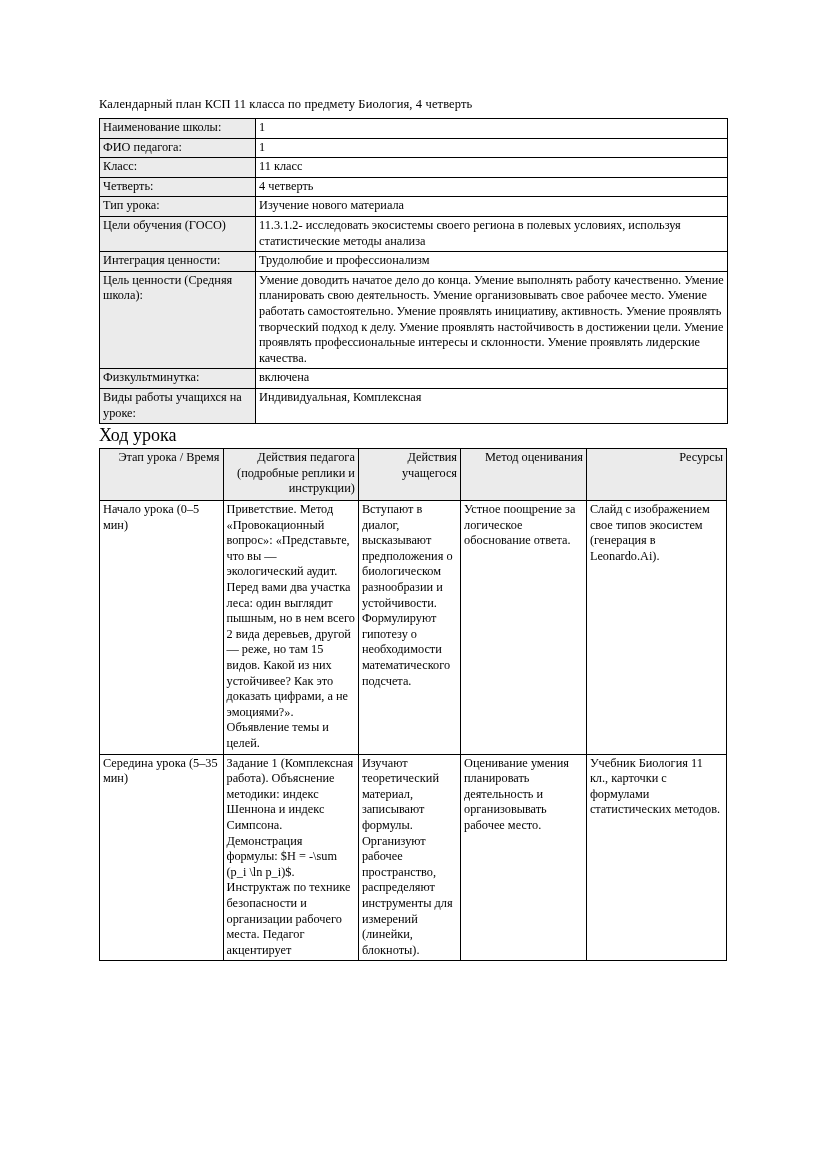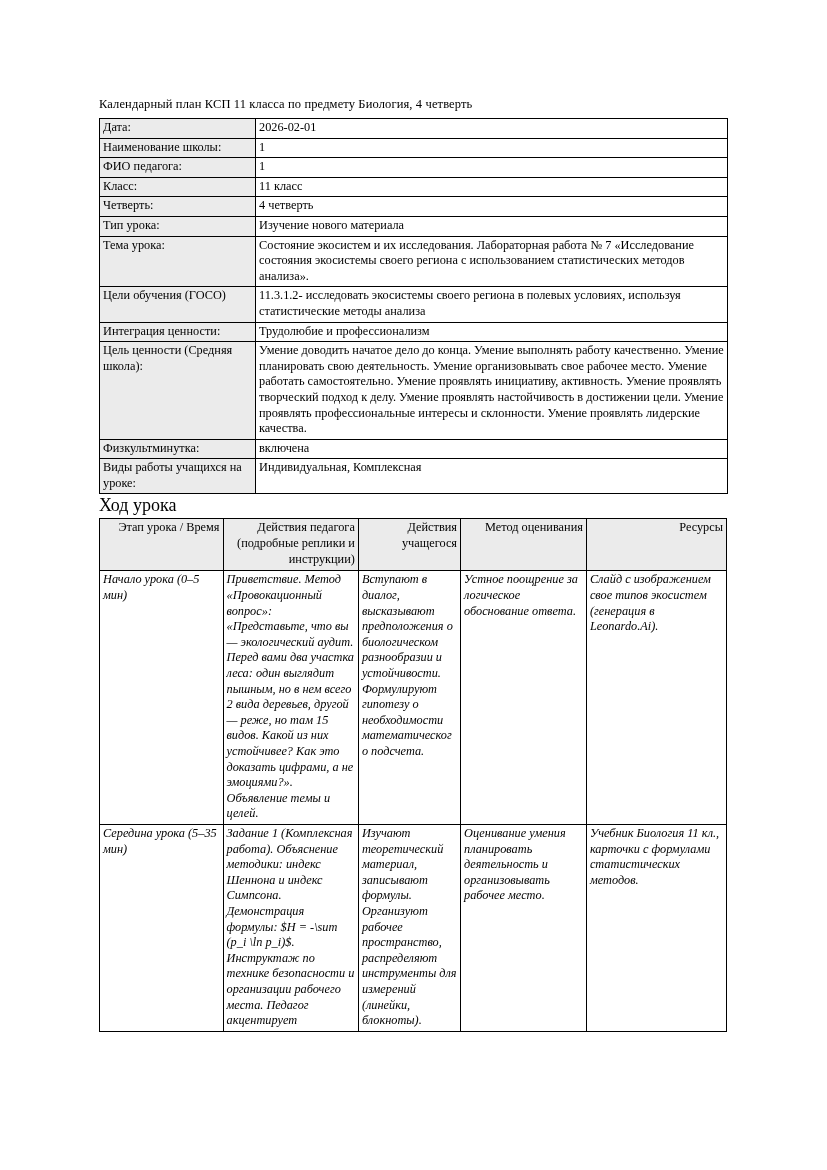--- a/index.html
+++ b/index.html
@@ -66,64 +66,55 @@
   .flow-table col.c1 { width: 114px; }
   .flow-table col.c2 { width: 86px; }
   .flow-table col.c3 { width: 106px; }
   .flow-table col.c4 { width: 118px; }
   .flow-table thead td {
     background: #ebebeb;
     text-align: right;
   }
   .flow-table tbody td {
     background: #ffffff;
-    font-style: italic;
   }
   .flow-table .hcell { height: 48px; }
 </style>
 </head>
 <body>
 
 <div class="page">
 
   <p class="doc-title">Календарный план КСП 11 класса по предмету Биология, 4 четверть</p>
 
   <table class="info-table">
     <colgroup>
       <col class="c-label">
       <col class="c-value">
     </colgroup>
     <tbody>
-      <tr>
-        <td class="label">Дата:</td>
-        <td class="value">2026-02-01</td>
-      </tr>
       <tr>
         <td class="label">Наименование школы:</td>
         <td class="value">1</td>
       </tr>
       <tr>
         <td class="label">ФИО педагога:</td>
         <td class="value">1</td>
       </tr>
       <tr>
         <td class="label">Класс:</td>
         <td class="value">11 класс</td>
       </tr>
       <tr>
         <td class="label">Четверть:</td>
         <td class="value">4 четверть</td>
       </tr>
       <tr>
         <td class="label">Тип урока:</td>
         <td class="value">Изучение нового материала</td>
-      </tr>
-      <tr>
-        <td class="label">Тема урока:</td>
-        <td class="value">Состояние экосистем и их исследования. Лабораторная работа № 7 «Исследование состояния экосистемы своего региона с использованием статистических методов анализа».</td>
       </tr>
       <tr>
         <td class="label">Цели обучения (ГОСО)</td>
         <td class="value">11.3.1.2- исследовать экосистемы своего региона в полевых условиях, используя статистические методы анализа</td>
       </tr>
       <tr>
         <td class="label">Интеграция ценности:</td>
         <td class="value">Трудолюбие и профессионализм</td>
       </tr>
       <tr>

